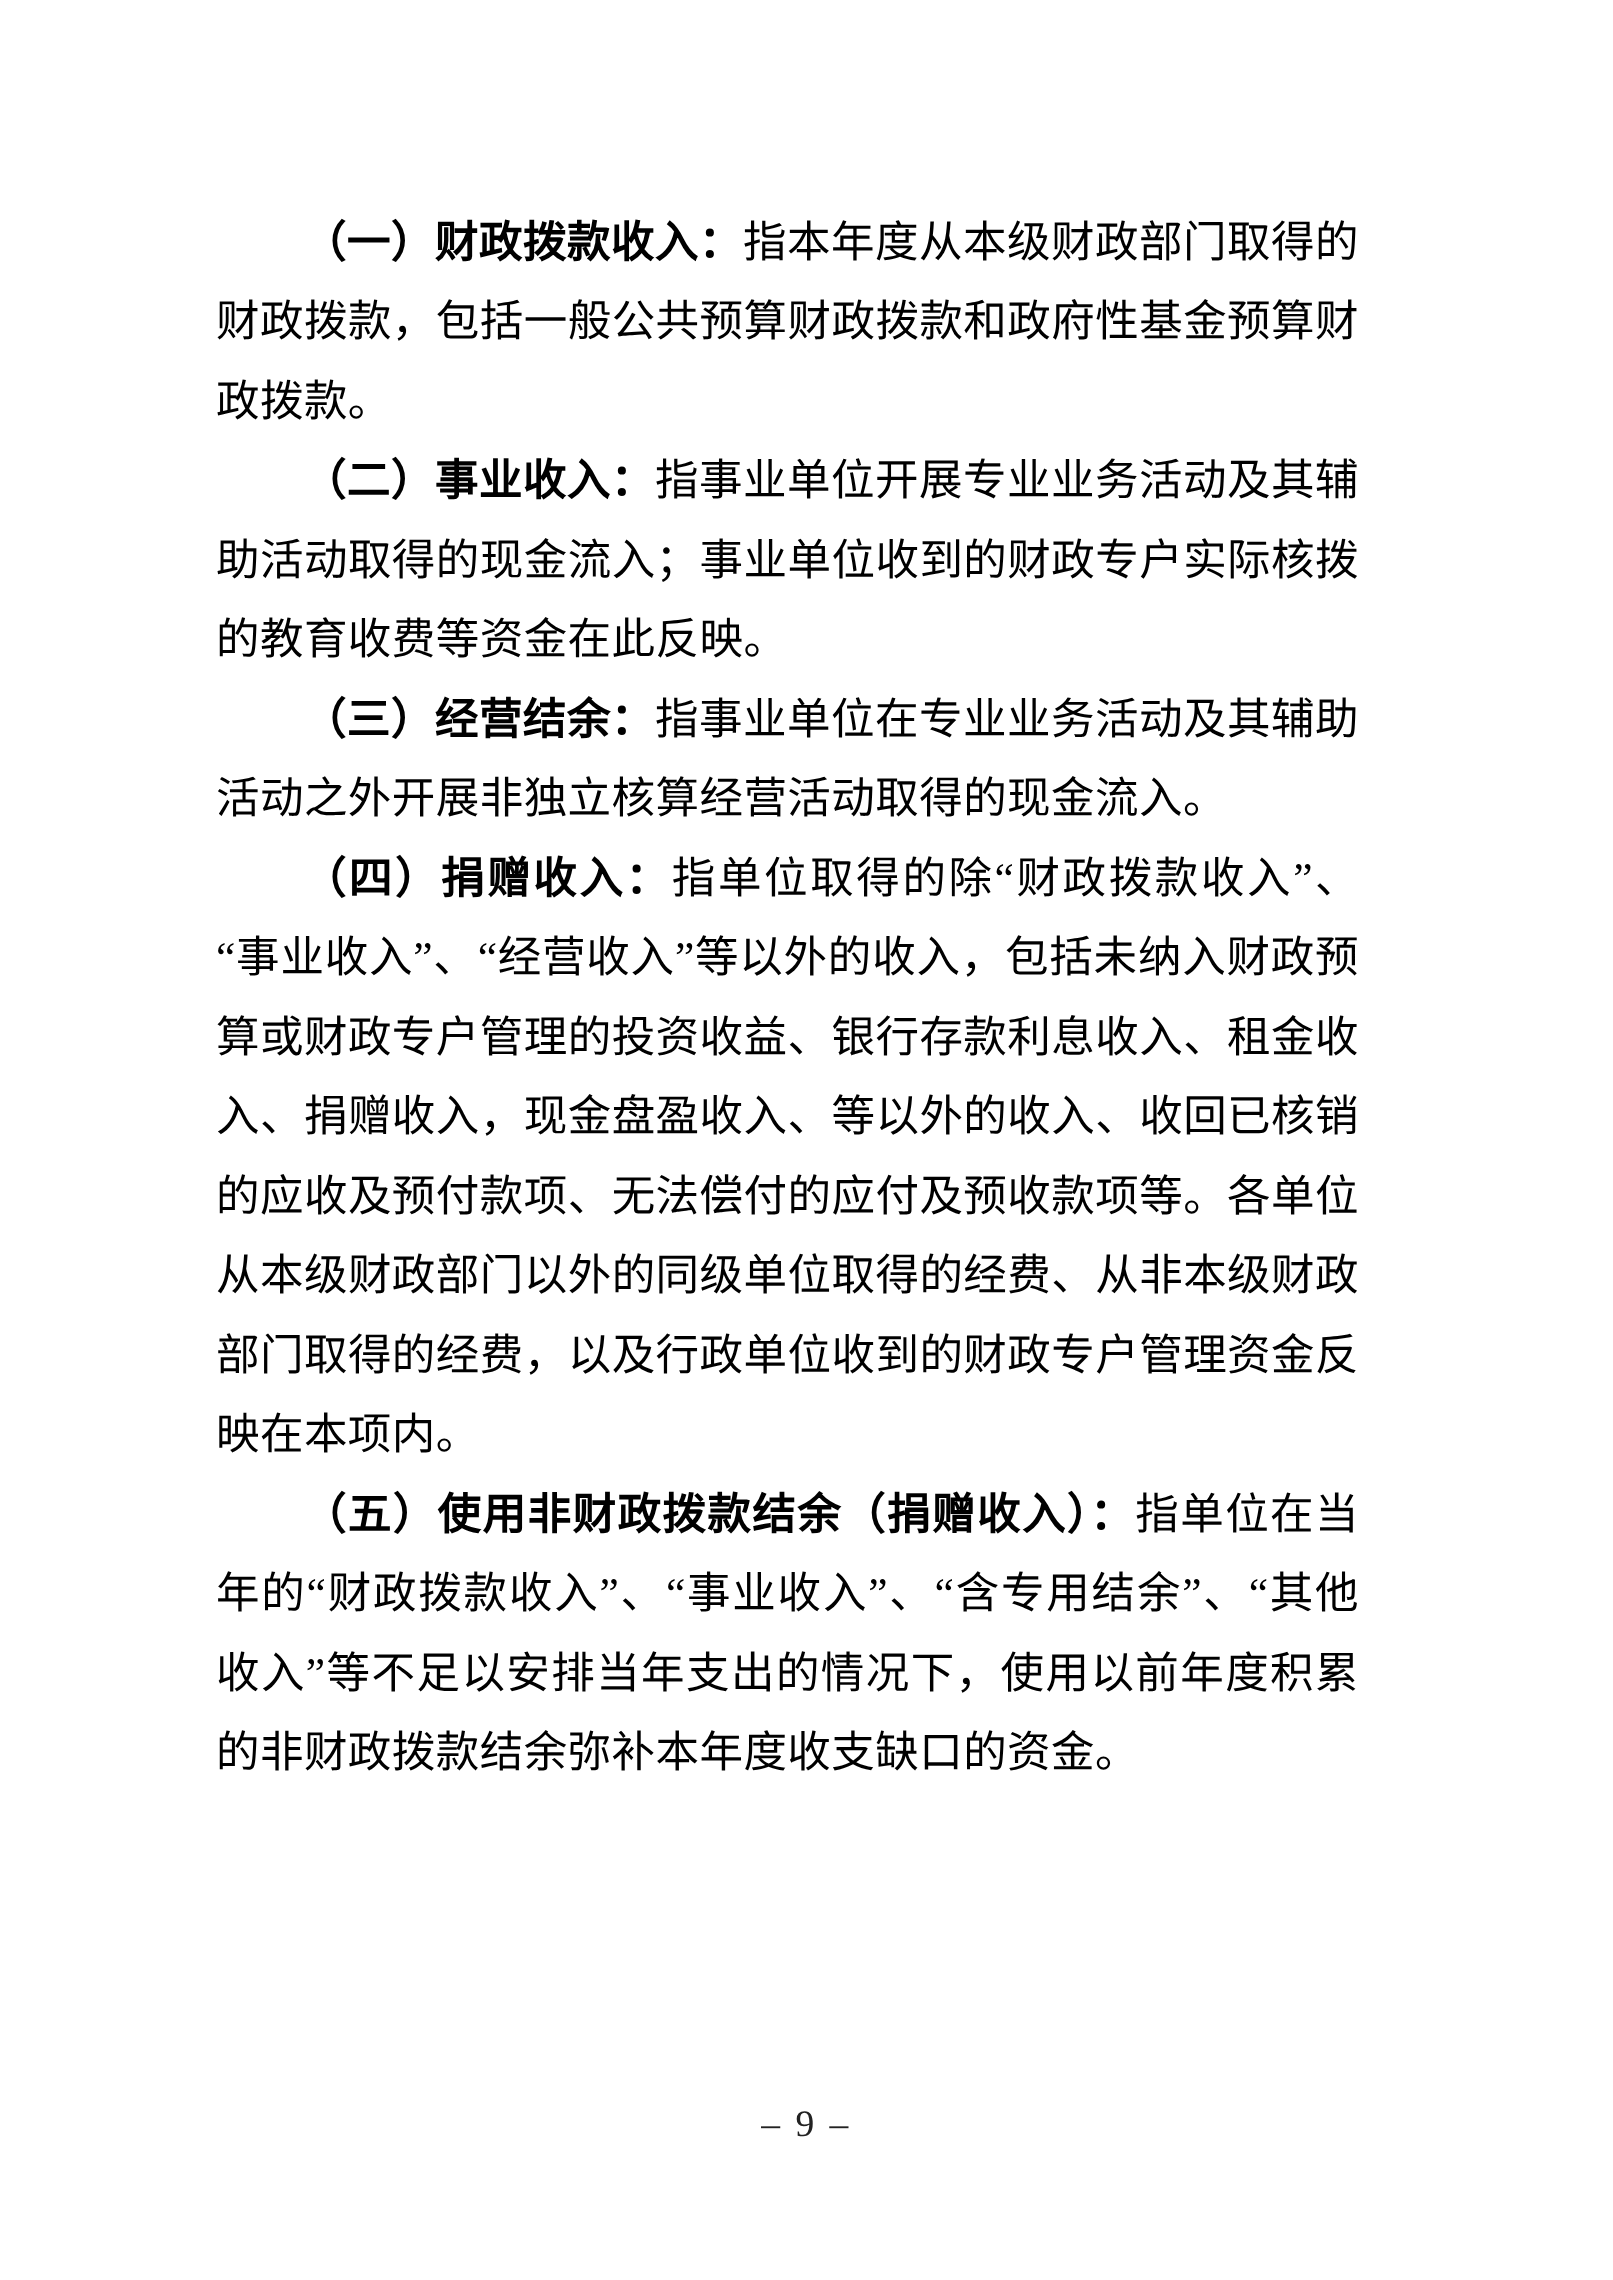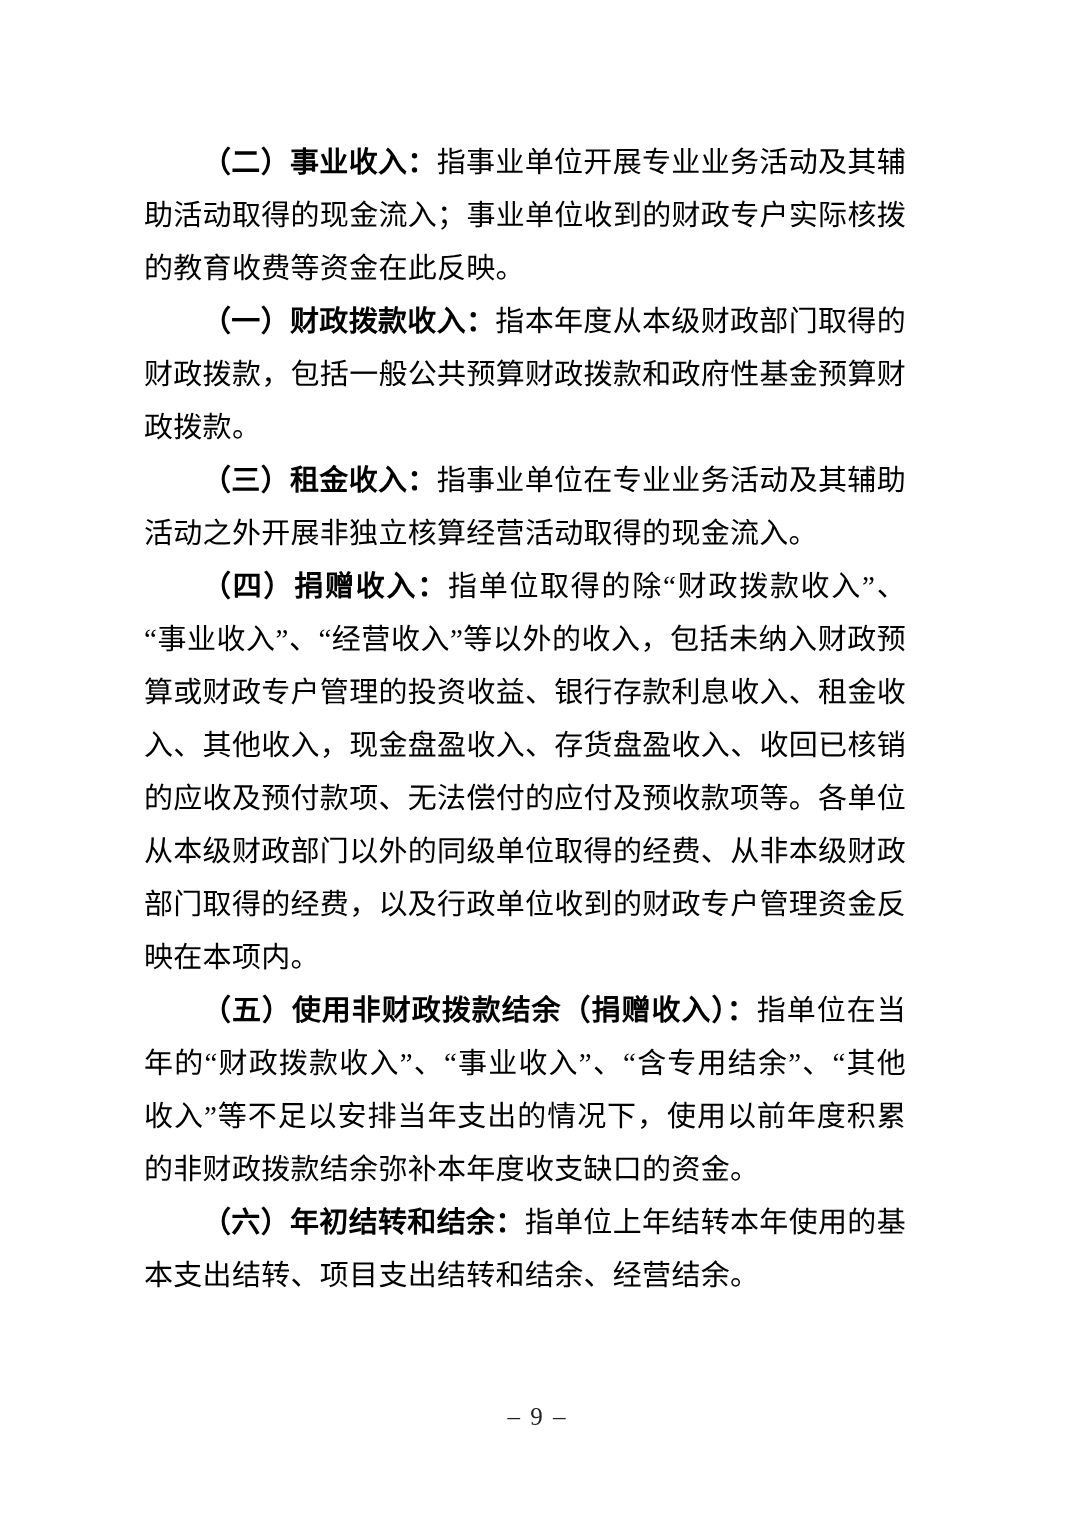--- a/index.html
+++ b/index.html
@@ -49,23 +49,22 @@
     line-height: 30px;
     color: #222222;
     letter-spacing: 2px;
   }
 </style>
 </head>
 <body>
 
 <div class="page">
   <div class="content">
+    <p><b>（一）财政拨款收入：</b><span>指本年度从本级财政部门取得的财政拨款，包括一般公共预算财政拨款和政府性基金预算财政拨款。</span></p>
     <p><b>（二）事业收入：</b><span>指事业单位开展专业业务活动及其辅助活动取得的现金流入；事业单位收到的财政专户实际核拨的教育收费等资金在此反映。</span></p>
-    <p><b>（一）财政拨款收入：</b><span>指本年度从本级财政部门取得的财政拨款，包括一般公共预算财政拨款和政府性基金预算财政拨款。</span></p>
-    <p><b>（三）租金收入：</b><span>指事业单位在专业业务活动及其辅助活动之外开展非独立核算经营活动取得的现金流入。</span></p>
-    <p><b>（四）捐赠收入：</b><span>指单位取得的除“财政拨款收入”、“事业收入”、“经营收入”等以外的收入，包括未纳入财政预算或财政专户管理的投资收益、银行存款利息收入、租金收入、其他收入，现金盘盈收入、存货盘盈收入、收回已核销的应收及预付款项、无法偿付的应付及预收款项等。各单位从本级财政部门以外的同级单位取得的经费、从非本级财政部门取得的经费，以及行政单位收到的财政专户管理资金反映在本项内。</span></p>
+    <p><b>（三）经营结余：</b><span>指事业单位在专业业务活动及其辅助活动之外开展非独立核算经营活动取得的现金流入。</span></p>
+    <p><b>（四）捐赠收入：</b><span>指单位取得的除“财政拨款收入”、“事业收入”、“经营收入”等以外的收入，包括未纳入财政预算或财政专户管理的投资收益、银行存款利息收入、租金收入、捐赠收入，现金盘盈收入、等以外的收入、收回已核销的应收及预付款项、无法偿付的应付及预收款项等。各单位从本级财政部门以外的同级单位取得的经费、从非本级财政部门取得的经费，以及行政单位收到的财政专户管理资金反映在本项内。</span></p>
     <p><b>（五）使用非财政拨款结余（捐赠收入）：</b><span>指单位在当年的“财政拨款收入”、“事业收入”、“含专用结余”、“其他收入”等不足以安排当年支出的情况下，使用以前年度积累的非财政拨款结余弥补本年度收支缺口的资金。</span></p>
-    <p><b>（六）年初结转和结余：</b><span>指单位上年结转本年使用的基本支出结转、项目支出结转和结余、经营结余。</span></p>
   </div>
   <div class="footer">
     <span>– 9 –</span>
   </div>
 </div>
 
 </body></html>

